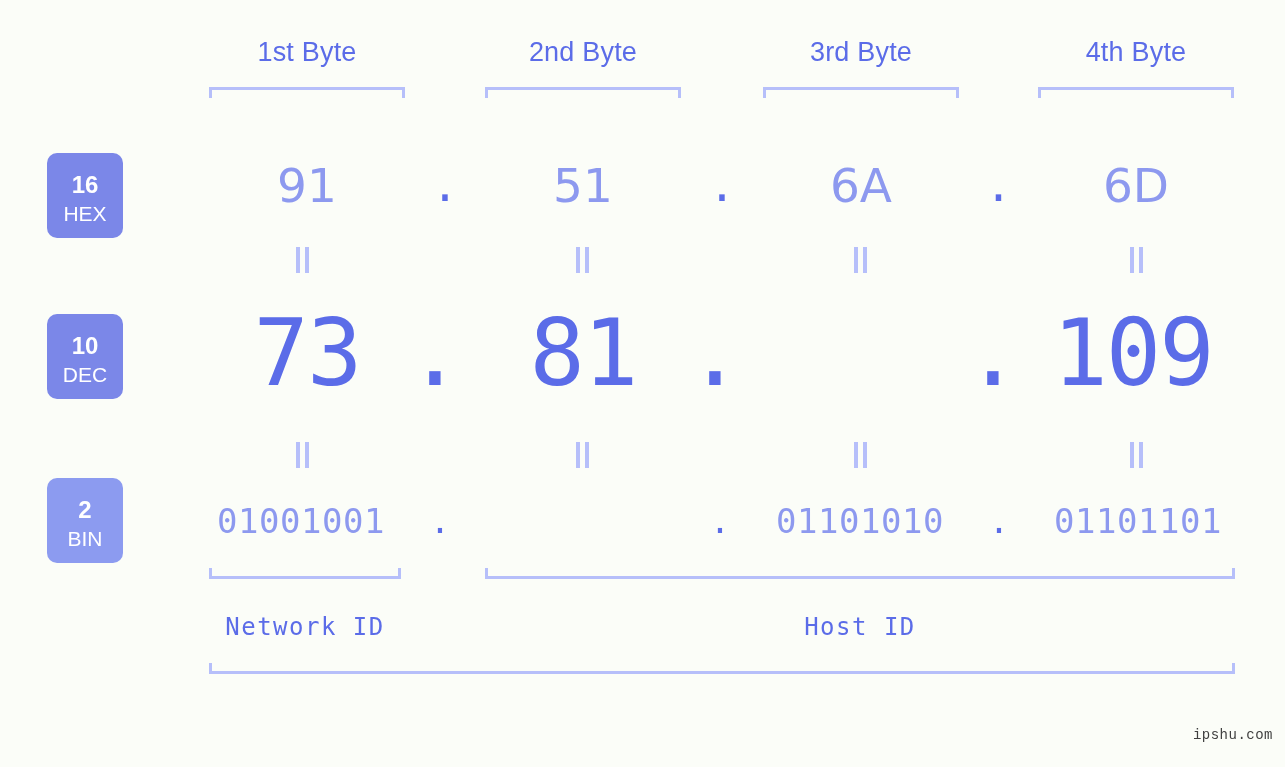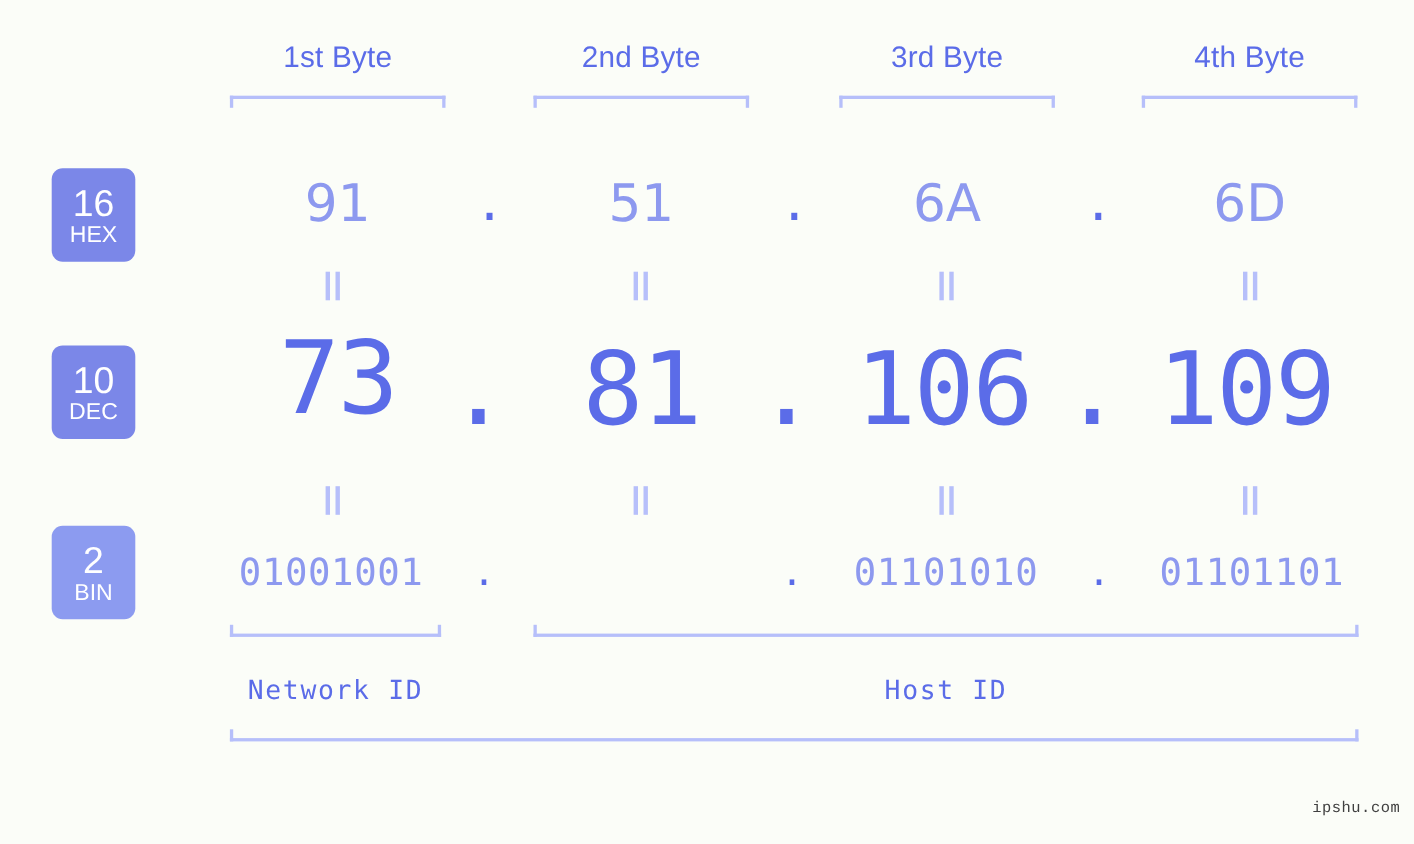--- a/index.html
+++ b/index.html
@@ -60,23 +60,23 @@
     border-radius: 10px;
     color: #ffffff;
     display: flex;
     flex-direction: column;
     align-items: center;
     justify-content: center;
     font-family: "Liberation Sans", sans-serif;
     box-sizing: border-box;
   }
   .badge .num {
-    font-size: 34px;
+    font-size: 24px;
     line-height: 36px;
-    font-weight: 400;
+    font-weight: 700;
   }
   .badge .nm {
     font-size: 21px;
     line-height: 23px;
     font-weight: 400;
     margin-top: -1px;
   }
 
   
   .cell {
@@ -221,25 +221,24 @@
   <div class="eq" style="left:1126px; top:247px;">
       <i class="a"></i>
       <i class="b"></i>
     </div>
 
   <div class="badge" style="left:47px; top:314px; background:#7b87e8;">
     <span class="num">10</span>
     <span class="nm">DEC</span>
   </div>
 
-  <div class="cell dec-val" style="left:209px; top:294px; width:196px;">73</div>
+  <div class="cell dec-val" style="left:209px; top:304px; width:196px;">73</div>
   <div class="cell dec-dot" style="left:395px; top:304px; width:80px;">.</div>
   <div class="cell dec-val" style="left:485px; top:304px; width:196px;">81</div>
   <div class="cell dec-dot" style="left:675px; top:304px; width:80px;">.</div>
-  <div class="cell dec-val" style="left:755px; top:304px; width:205px;">106</div>
   <div class="cell dec-dot" style="left:953px; top:304px; width:80px;">.</div>
   <div class="cell dec-val" style="left:1030px; top:304px; width:205px;">109</div>
 
   <div class="eq" style="left:292px; top:442px;">
       <i class="a"></i>
       <i class="b"></i>
     </div>
   <div class="eq" style="left:572px; top:442px;">
       <i class="a"></i>
       <i class="b"></i>

